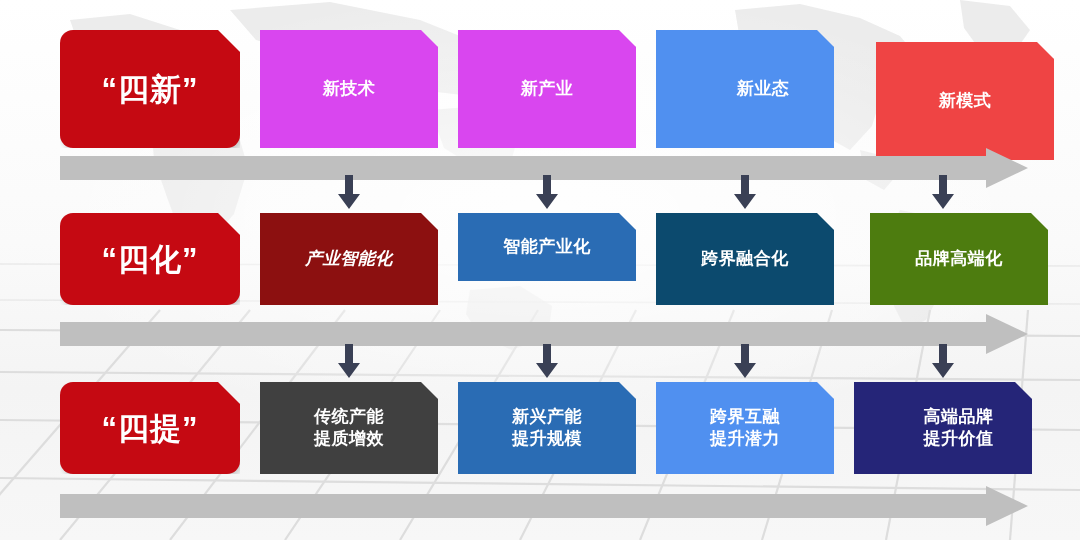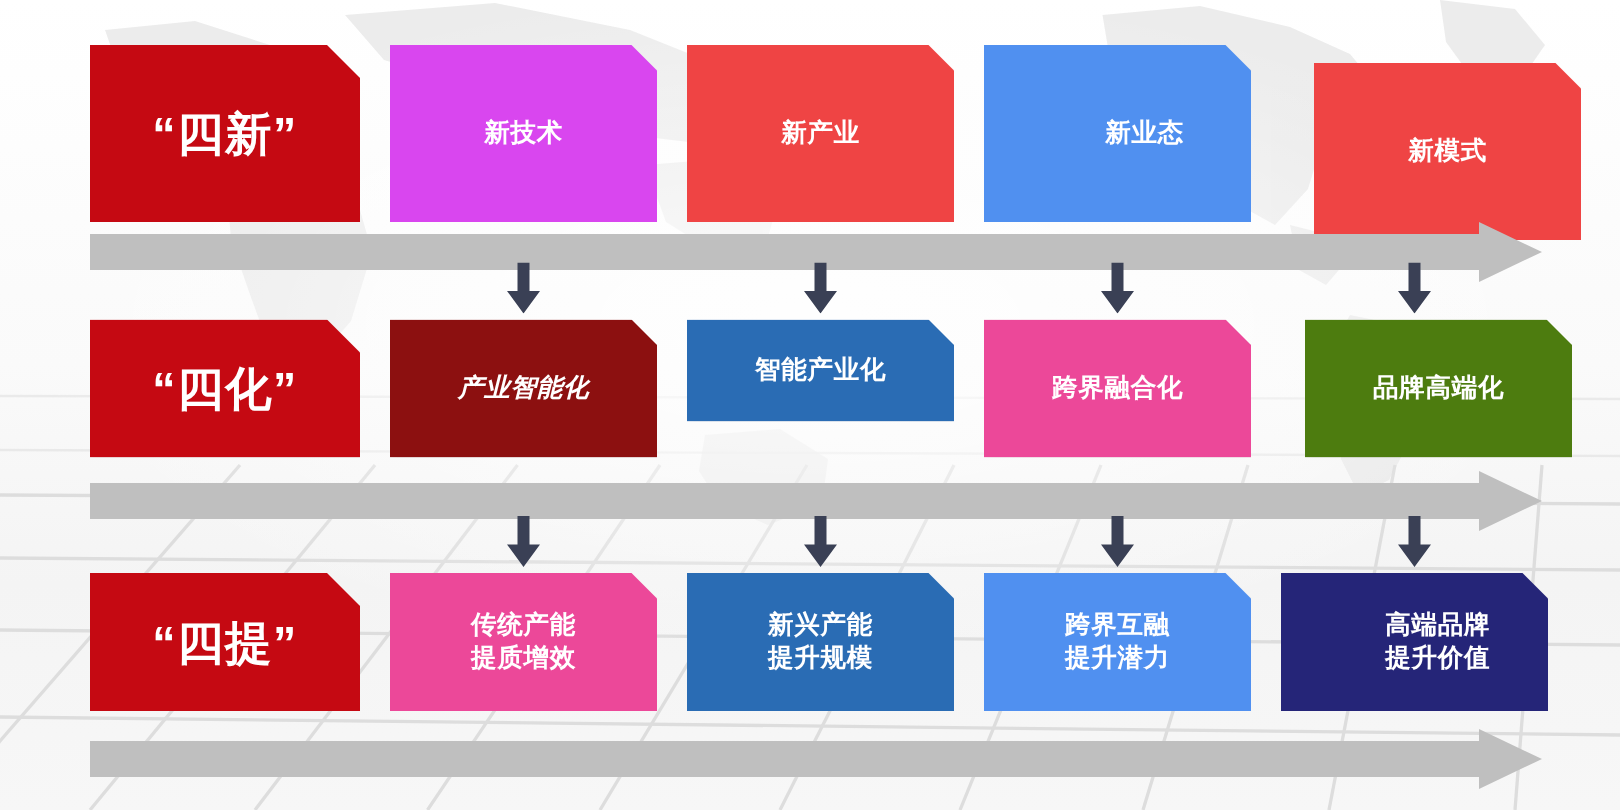--- a/index.html
+++ b/index.html
@@ -48,20 +48,21 @@
     left: 60px;
     width: 180px;
     background: #c50912;
     color: #ffffff;
     display: flex;
     align-items: center;
     justify-content: center;
     clip-path: polygon(0 0, calc(100% - 22px) 0, 100% 22px, 100% 100%, 0 100%);
     box-shadow: 2px 3px 5px rgba(0,0,0,0.17);
     letter-spacing: 1px;
+    border-radius: 13px;
   }
   .label-box .label-text {
     font-size: 31px;
     font-weight: bold;
     line-height: 1;
     white-space: nowrap;
   }
 
   .cell {
     position: absolute;
@@ -160,52 +161,52 @@
   <div class="bg-layer bg-vignette"></div>
 
   <div id="content">
       <div class="row" style="top: 0px;">
         <div class="label-box" style="top: 30px; height: 118px; background: rgb(197, 9, 18);">
           <span class="label-text">“四新”</span>
         </div>
         <div class="cell" style="left: 260px; width: 178px; top: 30px; height: 118px; background: #d946ef;">
           <span class="cell-text">新技术</span>
         </div>
-        <div class="cell" style="left: 458px; width: 178px; top: 30px; height: 118px; background: #ef4444;">
+        <div class="cell" style="left: 458px; width: 178px; top: 30px; height: 118px; background: #d946ef;">
           <span class="cell-text">新产业</span>
         </div>
         <div class="cell" style="left: 656px; width: 178px; top: 30px; height: 118px; background: rgb(80, 144, 240); padding-left: 36px;">
           <span class="cell-text">新业态</span>
         </div>
         <div class="cell" style="left: 876px; width: 178px; top: 30px; height: 118px; background: #ef4444; margin-top: 12px;">
           <span class="cell-text">新模式</span>
         </div>
       </div>
       <div class="row" style="top: 0px;">
         <div class="label-box" style="top: 213px; height: 92px; background: rgb(197, 9, 18);">
           <span class="label-text">“四化”</span>
         </div>
         <div class="cell" style="left: 260px; width: 178px; top: 213px; height: 92px; background: rgb(140, 16, 16); font-style: italic;">
           <span class="cell-text">产业智能化</span>
         </div>
         <div class="cell" style="left: 458px; width: 178px; top: 213px; height: 68px; background: rgb(42, 108, 180);">
           <span class="cell-text">智能产业化</span>
         </div>
-        <div class="cell" style="left: 656px; width: 178px; top: 213px; height: 92px; background: #ec4899; justify-content: center;">
+        <div class="cell" style="left: 656px; width: 178px; top: 213px; height: 92px; background: #0c4a6e; justify-content: center;">
           <span class="cell-text">跨界融合化</span>
         </div>
         <div class="cell" style="left: 854px; width: 178px; top: 213px; height: 92px; background: #4d7c0f; margin-left: 16px;">
           <span class="cell-text">品牌高端化</span>
         </div>
       </div>
       <div class="row" style="top: 0px;">
         <div class="label-box" style="top: 382px; height: 92px; background: rgb(197, 9, 18);">
           <span class="label-text">“四提”</span>
         </div>
-        <div class="cell" style="left: 260px; width: 178px; top: 382px; height: 92px; background: #ec4899;">
+        <div class="cell" style="left: 260px; width: 178px; top: 382px; height: 92px; background: #404040;">
           <span class="cell-text">传统产能
 提质增效</span>
         </div>
         <div class="cell" style="left: 458px; width: 178px; top: 382px; height: 92px; background: rgb(42, 108, 180); text-align: center;">
           <span class="cell-text">新兴产能
 提升规模</span>
         </div>
         <div class="cell" style="left: 656px; width: 178px; top: 382px; height: 92px; background: rgb(80, 144, 240);">
           <span class="cell-text">跨界互融
 提升潜力</span>

